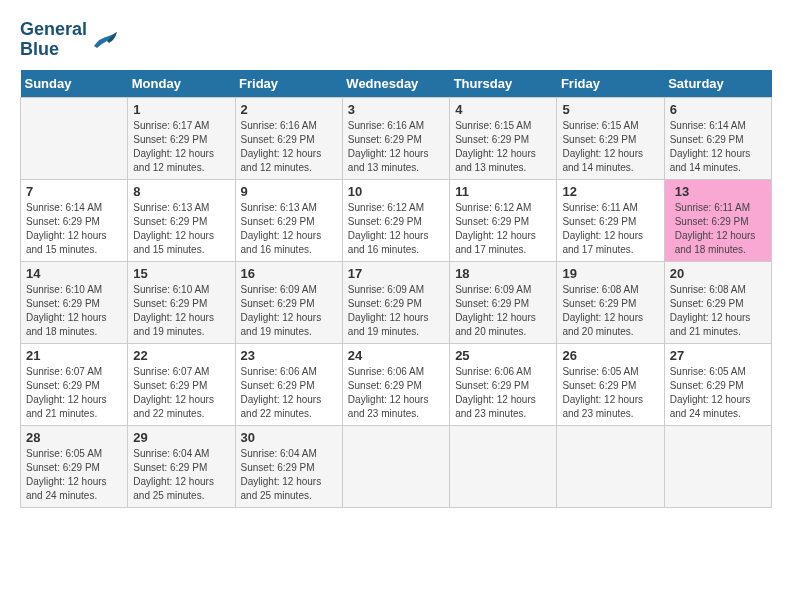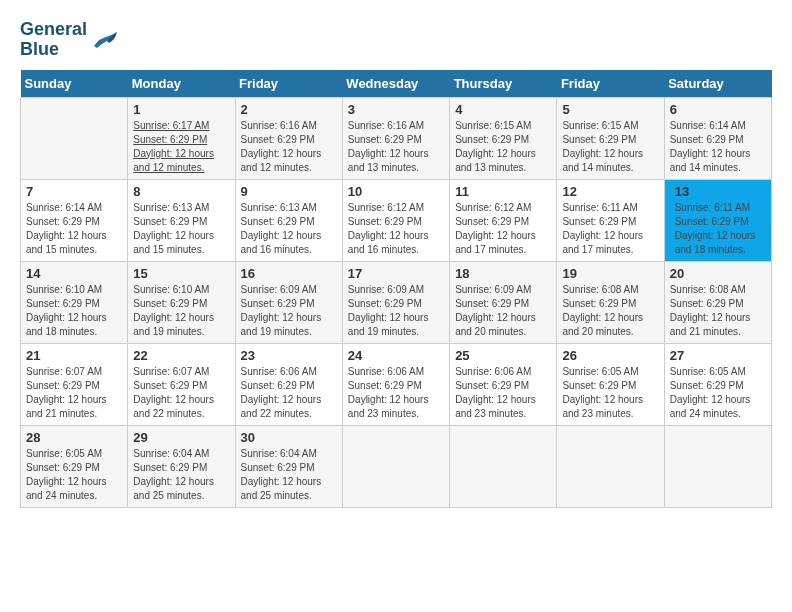--- a/index.html
+++ b/index.html
@@ -121,21 +121,21 @@
         <th>Thursday</th>
         <th>Friday</th>
         <th>Saturday</th>
       </tr>
   </thead>
   <tbody id="calendar-body">
   <tr>
         <td class="empty-cell"></td>
         <td style="background-color: rgb(245, 245, 245);">
           <span class="day-number">1</span>
-          <div class="day-info" style="white-space: pre-line; text-decoration: underline;">Sunrise: 6:17 AM
+          <div class="day-info" style="white-space: pre-line;">Sunrise: 6:17 AM
 Sunset: 6:29 PM
 Daylight: 12 hours
 and 12 minutes.</div>
         </td>
         <td style="background-color: rgb(245, 245, 245);">
           <span class="day-number">2</span>
           <div class="day-info" style="white-space: pre-line;">Sunrise: 6:16 AM
 Sunset: 6:29 PM
 Daylight: 12 hours
 and 12 minutes.</div>
@@ -205,21 +205,21 @@
 Daylight: 12 hours
 and 17 minutes.</div>
         </td>
         <td style="background-color: rgb(255, 255, 255);">
           <span class="day-number">12</span>
           <div class="day-info" style="white-space: pre-line;">Sunrise: 6:11 AM
 Sunset: 6:29 PM
 Daylight: 12 hours
 and 17 minutes.</div>
         </td>
-        <td style="background-color: #0ea5e9; padding-left: 10px;">
+        <td style="background-color: #f9a8d4; padding-left: 10px;">
           <span class="day-number">13</span>
           <div class="day-info" style="white-space: pre-line;">Sunrise: 6:11 AM
 Sunset: 6:29 PM
 Daylight: 12 hours
 and 18 minutes.</div>
         </td>
       </tr>
       <tr>
         <td style="background-color: rgb(245, 245, 245);">
           <span class="day-number">14</span>

